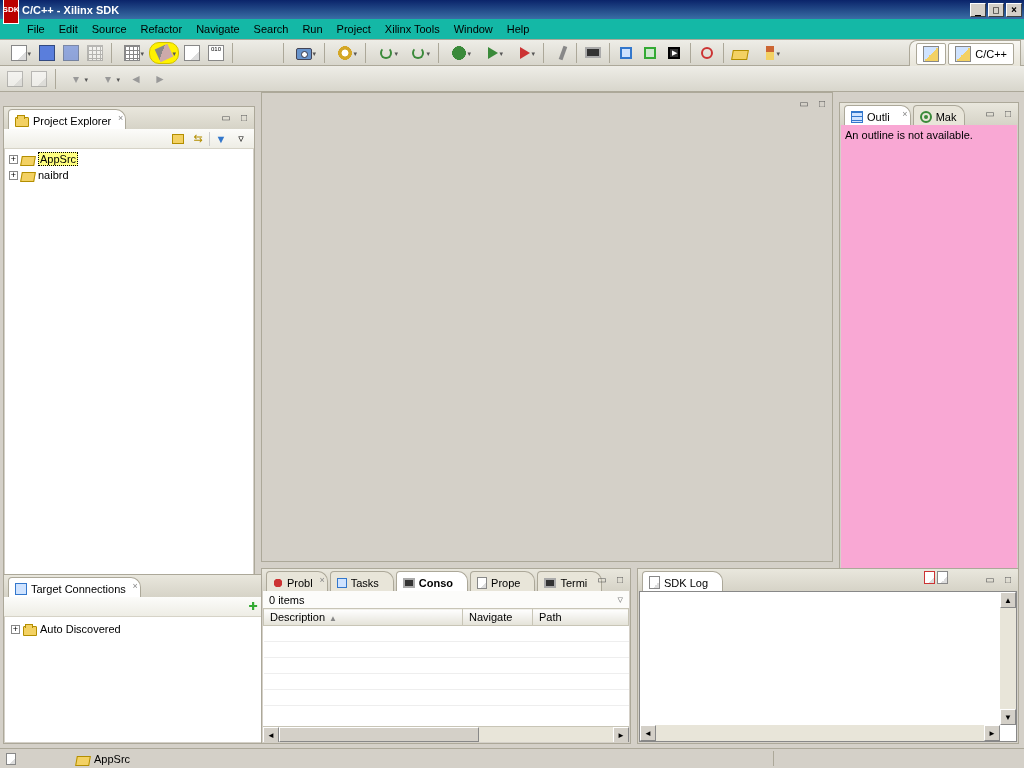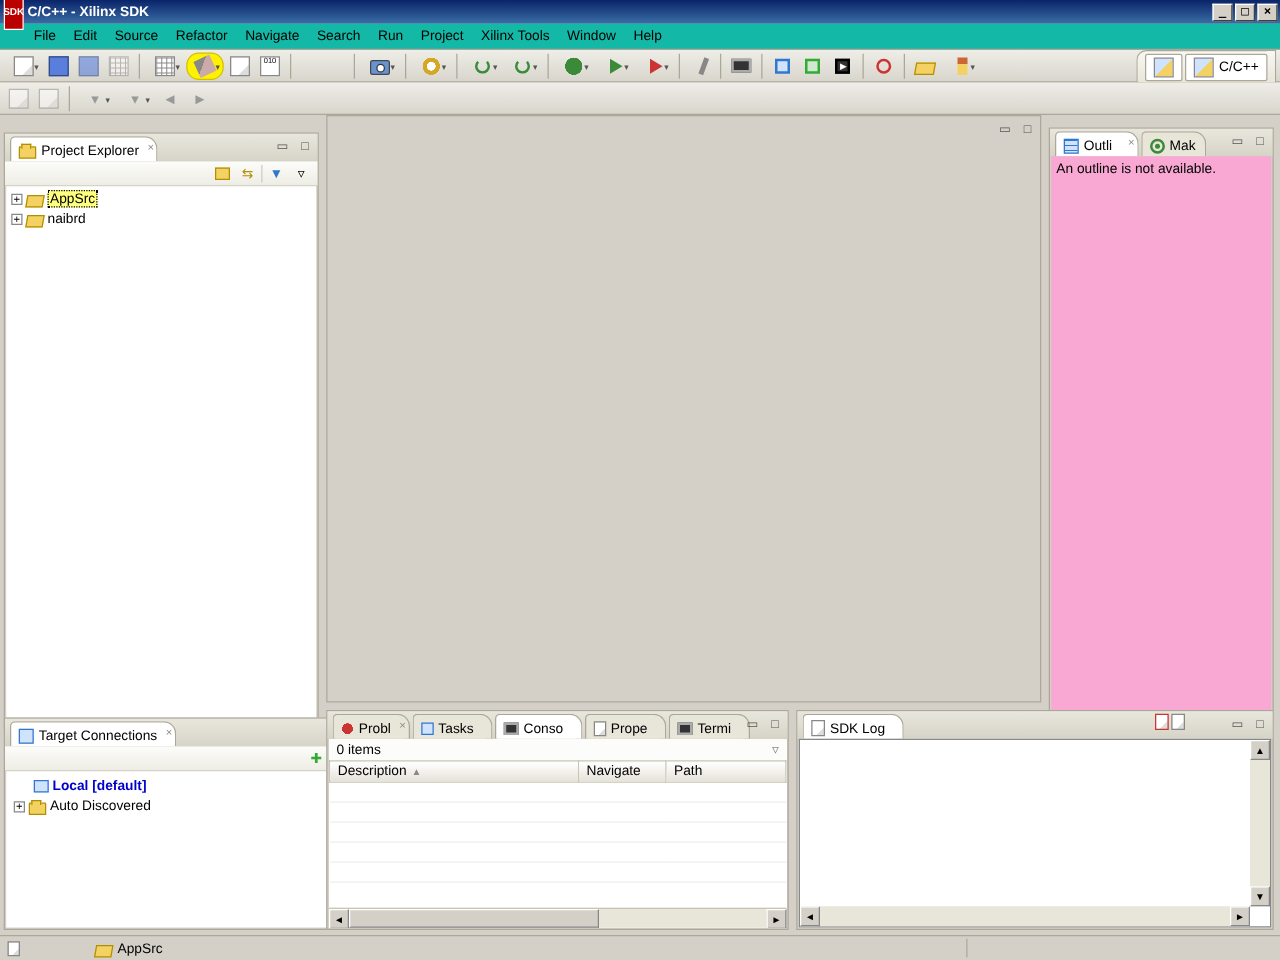--- a/index.html
+++ b/index.html
@@ -60,21 +60,21 @@
 .persp-switch .pbtn { padding: 2px 6px; border: 1px solid #aca899; background: #fff; border-radius: 2px; cursor: pointer; display: flex; align-items: center; gap: 4px; }
 
 
 .workspace { position: absolute; top: 92px; left: 3px; right: 3px; bottom: 21px; background: #d4d0c8; }
 
 
 .view { position: absolute; background: #d4d0c8; border: 1px solid #aca899; }
 .view .tabrow { height: 22px; display: flex; align-items: flex-end; background: linear-gradient(to bottom, #e9e7dd, #d6d3c7); position: relative; padding-left: 4px; }
 .view .vtab { height: 20px; background: #fff; border: 1px solid #aca899; border-bottom: none; border-radius: 4px 10px 0 0; padding: 2px 14px 0 6px; margin-right: 2px; display: flex; align-items: center; gap: 4px; cursor: pointer; position: relative; white-space: nowrap; }
 .view .vtab.inactive { background: #e8e5d9; }
-.view .vtab.bold { font-weight: normal; }
+.view .vtab.bold { font-weight: bold; }
 .view .vtab .close { position: absolute; right: 2px; top: 3px; font-size: 9px; color: #888; }
 .view .tabctrl { position: absolute; right: 2px; top: 2px; display: flex; gap: 2px; }
 .view .tabctrl span { width: 16px; height: 16px; display: flex; align-items: center; justify-content: center; cursor: pointer; color: #555; font-size: 10px; }
 .view .viewtoolbar { height: 20px; background: linear-gradient(to bottom, #fcfcfa, #eeede5); display: flex; justify-content: flex-end; align-items: center; padding: 0 4px; gap: 2px; border-bottom: 1px solid #d6d3c7; }
 .view .viewtoolbar .vtbtn { width: 18px; height: 18px; display: flex; align-items: center; justify-content: center; cursor: pointer; }
 .view .content { position: absolute; top: 22px; left: 1px; right: 1px; bottom: 1px; background: #fff; overflow: auto; }
 .view .content.withbar { top: 42px; }
 
 
 .tree { padding: 2px; }
@@ -320,24 +320,20 @@
         </div>
       <div class="vtbtn">
           <span style="color:#37c">✎</span>
         </div>
       <div class="vtbtn">
           <span>↯</span>
         </div>
     </div>
     <div class="content withbar">
       <div class="tree" style="padding-top:4px">
-        <div class="conn-node">
-          <span class="ico" style="background:#cfe3ff;border:1px solid #37c;width:12px;height:10px"></span>
-          <span style="color:#0000cc;font-weight:bold">Local [default]</span>
-        </div>
         <div class="conn-node root">
           <span class="exp">+</span>
           <span class="ico i-folder" style="width:14px;height:10px"></span>
           <span>Auto Discovered</span>
         </div>
       </div>
     </div>
   </div>
 
   <div class="editor-area" style="left:258px; top:0; width:572px; height:470px;">

